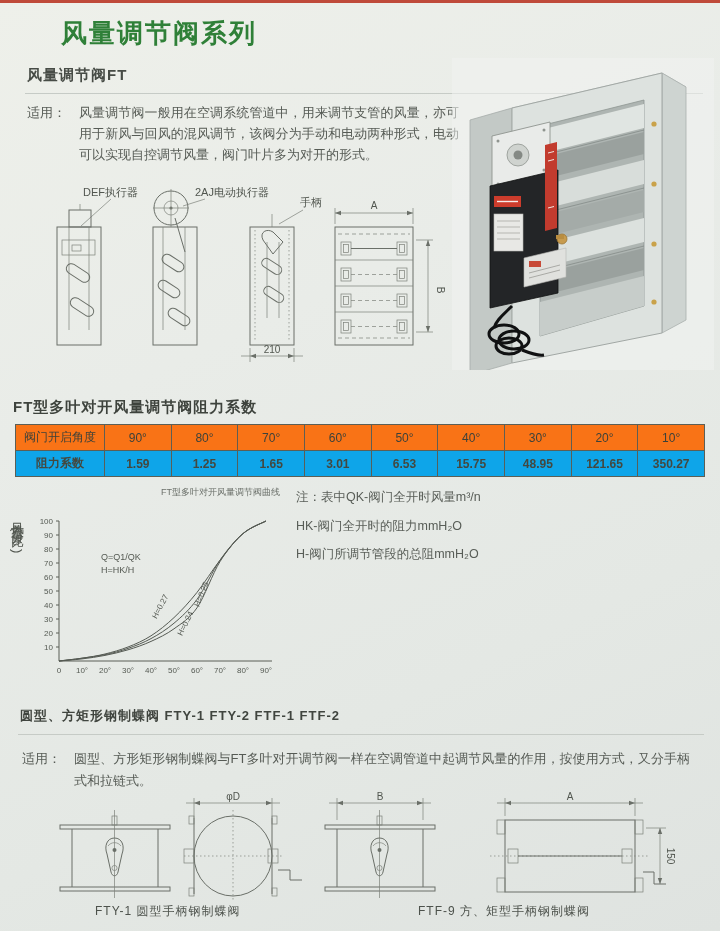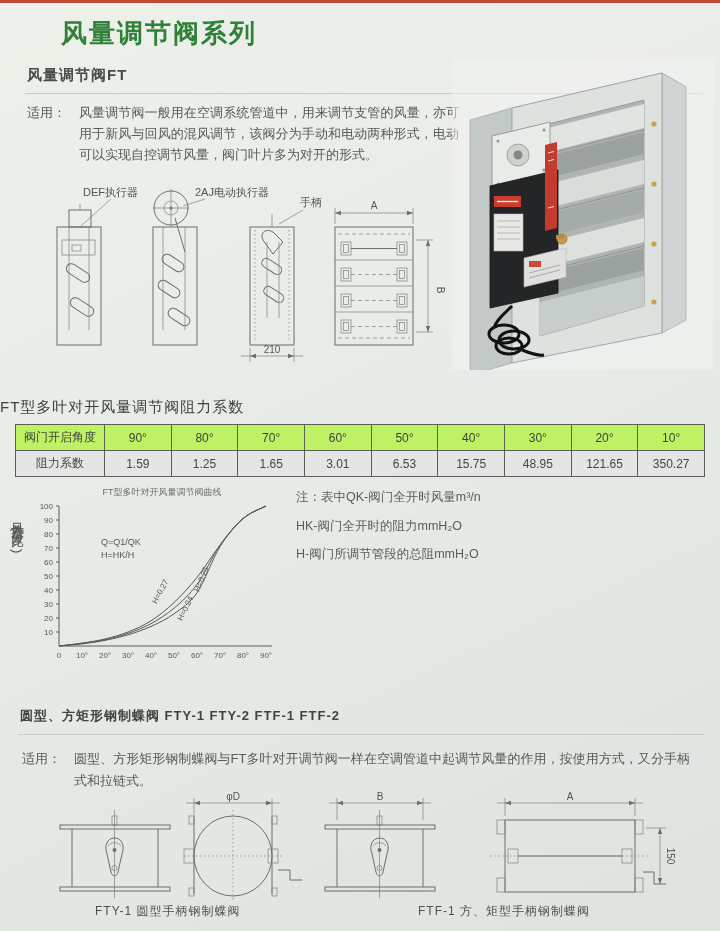--- a/index.html
+++ b/index.html
@@ -9,32 +9,32 @@
     font-family:"Liberation Sans","DejaVu Sans",sans-serif;
     color:#4a4e49;
   }
   .topbar{position:absolute;left:0;top:0;width:720px;height:3px;background:#bf4a3a;}
   .h1{position:absolute;left:25px;top:16px;font-size:26px;font-weight:bold;color:#2f8038;letter-spacing:2px;margin-left:36px;}
   .h2{position:absolute;left:27px;top:66px;font-size:15px;font-weight:bold;color:#474c46;letter-spacing:1px;}
   .rule1{position:absolute;left:25px;top:93px;width:678px;height:1px;background:#c6cbc6;}
   .usage{position:absolute;left:27px;top:102px;width:432px;font-size:13px;line-height:21px;color:#565b55;}
   .usage .lbl{position:absolute;left:0;top:0;}
   .usage .txt{display:block;padding-left:52px;text-align:justify;}
-  .h3{position:absolute;left:0;top:398px;font-size:15px;font-weight:normal;color:#3e433d;letter-spacing:1px;}
+  .h3{position:absolute;left:13px;top:398px;font-size:15px;font-weight:bold;color:#3e433d;letter-spacing:1px;}
   .res-table{
     position:absolute;left:15px;top:424px;width:688px;
     display:grid;grid-template-columns:88px repeat(9,1fr);
     border:1px solid #5c5f56;background:#5c5f56;grid-gap:1px;
     font-size:12px;
   }
   .res-table .c{display:flex;align-items:center;justify-content:center;height:25px;}
-  .res-table .th{background:#bef264;color:#3c413a;}
-  .res-table .td{background:#e5e5e5;color:#44483f;}
+  .res-table .th{background:#f97316;color:#3c413a;}
+  .res-table .td{background:#0ea5e9;color:#44483f;font-weight:bold;}
   .chartbox{position:absolute;left:14px;top:486px;width:266px;height:178px;}
-  .chart-title{font-size:9px;color:#6b706a;text-align:center;margin:0 0 1px 30px;}
+  .chart-title{font-size:9px;color:#6b706a;text-align:right;margin:0 0 16px 30px;}
   .ylab{
     position:absolute;left:8px;top:512px;
     writing-mode:vertical-lr;text-orientation:mixed;
     font-size:13px;letter-spacing:3px;color:#51564f;
   }
   .ax{stroke:#5a5e57;stroke-width:1;fill:none;}
   .tick{font-size:8px;fill:#555a53;}
   .ann{font-size:9px;fill:#555a53;}
   .curve{stroke:#555a53;stroke-width:1;fill:none;}
   .clab{font-size:8px;fill:#555a53;}
@@ -379,14 +379,14 @@
     <line class="dwg" x1="468" y1="68" x2="572" y2="68"></line>
     <path class="dwg" d="M593,84 L604,84 L604,96 L616,96"></path>
     <line class="dwg-thin" x1="596" y1="40" x2="616" y2="40"></line>
     <line class="dwg-thin" x1="610" y1="40" x2="610" y2="96"></line>
     <polygon points="610,40 607.8,46 612.2,46" fill="#6a6f68"></polygon>
     <polygon points="610,96 607.8,90 612.2,90" fill="#6a6f68"></polygon>
     <text class="dim-txt" x="617" y="68" text-anchor="middle" transform="rotate(90 617 68)">150</text>
   </svg>
 
   <div class="caption cap1">FTY-1 圆型手柄钢制蝶阀</div>
-  <div class="caption cap2">FTF-1 方、矩型手柄钢制蝶阀</div>
+  <div class="caption cap2">FTF-9 方、矩型手柄钢制蝶阀</div>
 </div>
 
 </body></html>

